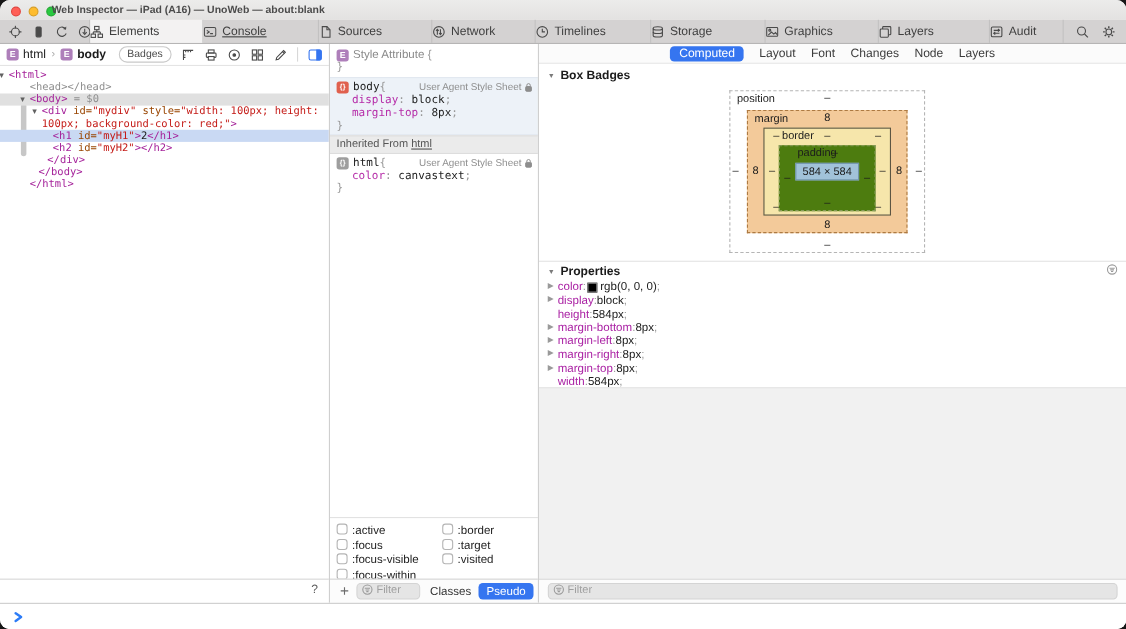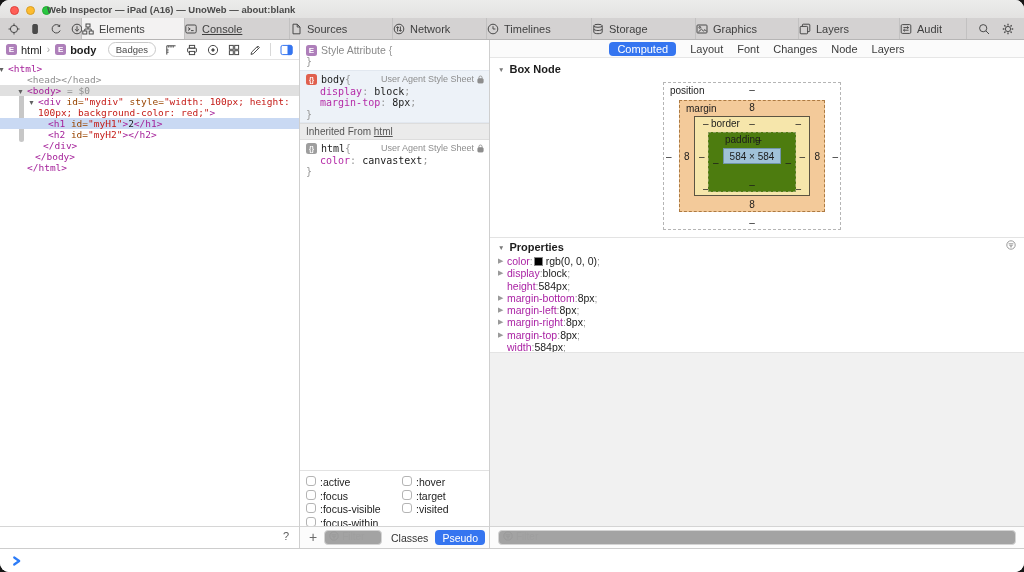--- a/index.html
+++ b/index.html
@@ -65,21 +65,21 @@
   #inherited-bar u { color:#555; }
 
   
   #pseudo-area { position:absolute; left:0; bottom:22px; width:100%; height:56px; border-top:1px solid #e2e2e2; background:#fff; }
   .pseudo-row { position:absolute; display:flex; align-items:flex-start; gap:4px; font-size:10.5px; color:#222; }
   .cb { width:10px; height:10px; border:1px solid #b4b4b4; border-radius:3px; background:#fff; flex:none; }
 
   
   .bottom-bar { position:absolute; left:0; bottom:0; width:100%; height:22px; border-top:1px solid #d4d4d4; background:#fcfcfc; display:flex; align-items:center; }
   #plus-btn { font-size:14px; color:#6b6b6b; padding:0 7px 2px 9px; }
-  .filter-field { display:flex; align-items:flex-start; gap:3px; border:1px solid #d4d4d4; border-radius:4px; background:#a3a3a3; height:15px; padding:0 4px; }
+  .filter-field { display:flex; align-items:flex-start; gap:3px; border:1px solid #d4d4d4; border-radius:4px; background:#e5e5e5; height:15px; padding:0 4px; }
   .filter-field input { border:none; outline:none; font-size:10px; color:#333; width:100%; background:transparent; font-family:"Liberation Sans",sans-serif; }
   .filter-field input::placeholder { color:#9f9f9f; }
   #classes-btn { font-size:10.5px; color:#333; margin:0 7px 0 9px; }
   #pseudo-btn { font-size:10.5px; color:#fff; background:#3575f0; border-radius:4px; padding:1.5px 7px; margin-right:4px; }
 
   
   #details-tabs { position:absolute; left:0; top:0; width:100%; height:18px; display:flex; align-items:center; justify-content:center; gap:14px; font-size:11px; color:#3c3c3c; background:#fbfbfb; border-bottom:1px solid #e6e6e6; }
   .dtab.selected { background:#3575f0; color:#fff; border-radius:4px; padding:1px 8px; }
   .section-head { display:flex; align-items:center; gap:5px; font-size:11px; font-weight:bold; color:#1c1c1c; }
   .sec-tri { font-size:6.5px; color:#7a7a7a; }
@@ -418,21 +418,21 @@
         <div class="pseudo-row" style="left: 6px; top: 32px;">
           <span class="cb"></span>
           <span>:focus-visible</span>
         </div>
         <div class="pseudo-row" style="left: 6px; top: 45.5px;">
           <span class="cb"></span>
           <span>:focus-within</span>
         </div>
         <div class="pseudo-row" style="left: 102px; top: 5px;">
           <span class="cb"></span>
-          <span>:hover</span>
+          <span>:border</span>
         </div>
         <div class="pseudo-row" style="left: 102px; top: 18.5px;">
           <span class="cb"></span>
           <span>:target</span>
         </div>
         <div class="pseudo-row" style="left: 102px; top: 32px;">
           <span class="cb"></span>
           <span>:visited</span>
         </div>
       </div>
@@ -459,21 +459,21 @@
         <span class="dtab selected">Computed</span>
         <span class="dtab">Layout</span>
         <span class="dtab">Font</span>
         <span class="dtab">Changes</span>
         <span class="dtab">Node</span>
         <span class="dtab">Layers</span>
       </div>
 
     <div id="boxmodel-section-head" class="section-head">
       <span class="sec-tri">▼</span>
-      <span>Box Node</span>
+      <span>Box Badges</span>
     </div>
 
     <div id="boxmodel">
       <div class="ring" id="bm-position">
         <span class="bm-label">position</span>
         <span class="bm-top">–</span>
         <span class="bm-bottom">–</span>
         <span class="bm-left" style="left:2px;">–</span>
         <span class="bm-right" style="right:2px;">–</span>
         <div class="ring" id="bm-margin">

